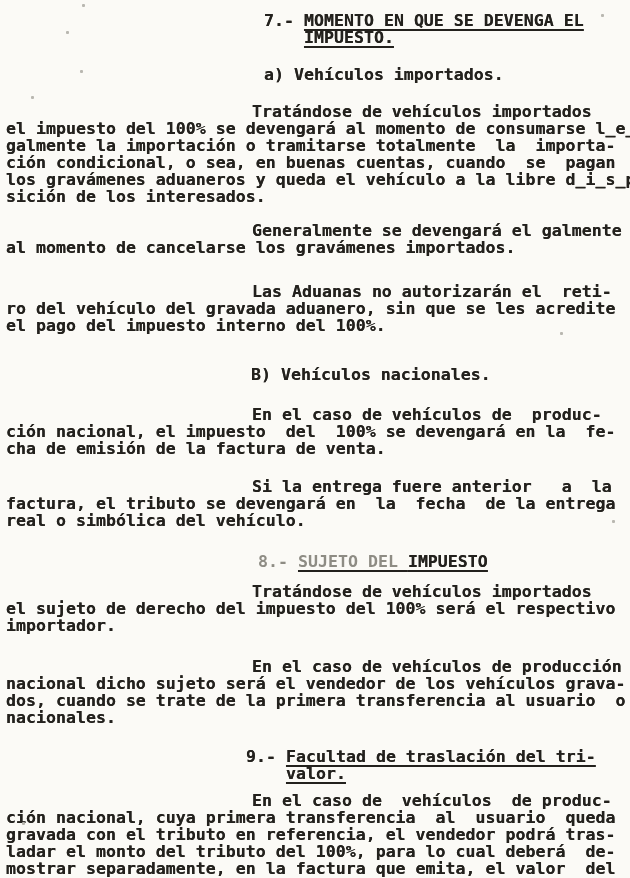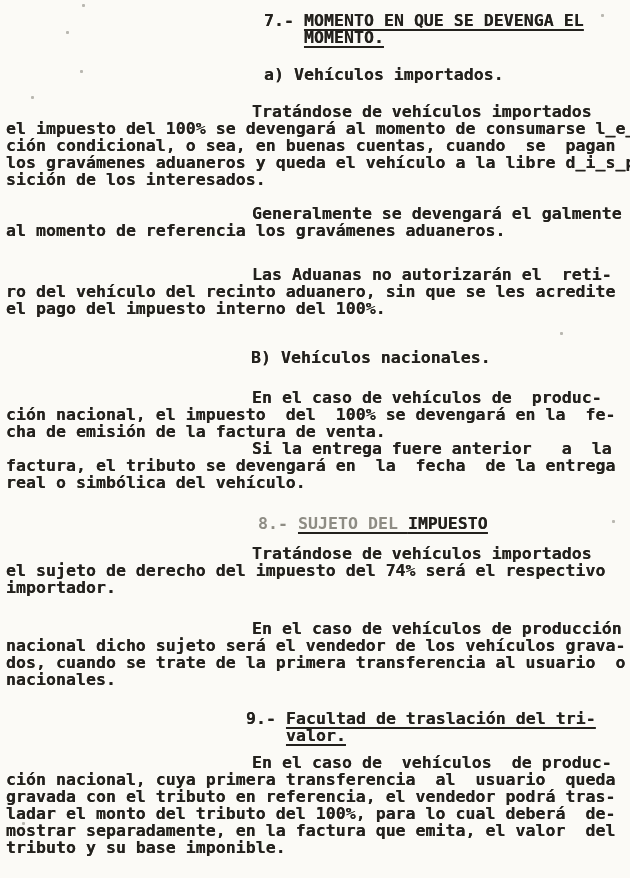--- a/index.html
+++ b/index.html
@@ -30,21 +30,21 @@
   .faded{color:var(--faded-ink,#8e8c84);text-shadow:none;}
   .subhead{white-space:pre;}
   
   .b-h7{margin-left:258px;}
   .b-seca{margin-top:20px;margin-left:258px;}
   .b-p1{margin-top:20px;}
   .b-p2{margin-top:17px;}
   .b-p3{margin-top:27px;}
   .b-secb{margin-top:32px;margin-left:245px;}
   .b-p4{margin-top:23px;}
-  .b-p5{}
+  .b-p5{margin-top:21px;}
   .b-h8{margin-top:24px;margin-left:252px;}
   .b-p6{margin-top:13px;}
   .b-p7{margin-top:24px;}
   .b-h9{margin-top:22px;margin-left:240px;}
   .b-p8{margin-top:10px;}
   
   .speck{position:absolute;background:#b9b7b0;border-radius:1px;}
   .s1{left:82px;top:4px;width:3px;height:3px;}
   .s2{left:66px;top:31px;width:3px;height:3px;}
   .s3{left:80px;top:70px;width:3px;height:3px;}
@@ -65,42 +65,43 @@
   <div class="speck s4"></div>
   <div class="speck s5"></div>
   <div class="speck s6"></div>
   <div class="speck s7"></div>
   <div class="speck s8"></div>
 
   <div class="heading b-h7">
     <span class="hnum">7.-</span>
     <span class="hbody">
       <span class="u">MOMENTO EN QUE SE DEVENGA EL</span>
-      <span class="u">MOMENTO.</span>
+      <span class="u">IMPUESTO.</span>
     </span>
   </div>
 
   <div class="subhead b-seca">a) Vehículos importados.</div>
 
   <div class="para b-p1">
       <div class="line">Tratándose de vehículos importados</div>
       <div class="line">el impuesto del 100% se devengará al momento de consumarse l̲e̲</div>
+      <div class="line">galmente la importación o tramitarse totalmente  la  importa-</div>
       <div class="line">ción condicional, o sea, en buenas cuentas, cuando  se  pagan</div>
       <div class="line">los gravámenes aduaneros y queda el vehículo a la libre d̲i̲s̲p̲o̲</div>
       <div class="line">sición de los interesados.</div>
     </div>
 
   <div class="para b-p2">
       <div class="line">Generalmente se devengará el galmente</div>
-      <div class="line">al momento de referencia los gravámenes aduaneros.</div>
+      <div class="line">al momento de cancelarse los gravámenes importados.</div>
     </div>
 
   <div class="para b-p3">
       <div class="line">Las Aduanas no autorizarán el  reti-</div>
-      <div class="line">ro del vehículo del recinto aduanero, sin que se les acredite</div>
+      <div class="line">ro del vehículo del gravada aduanero, sin que se les acredite</div>
       <div class="line">el pago del impuesto interno del 100%.</div>
     </div>
 
   <div class="subhead b-secb">B) Vehículos nacionales.</div>
 
   <div class="para b-p4">
       <div class="line">En el caso de vehículos de  produc-</div>
       <div class="line">ción nacional, el impuesto  del  100% se devengará en la  fe-</div>
       <div class="line">cha de emisión de la factura de venta.</div>
     </div>
@@ -111,21 +112,21 @@
       <div class="line">real o simbólica del vehículo.</div>
     </div>
 
   <div class="heading b-h8">
     <span class="hnum faded">8.-</span>
     <span class="u"><span class="faded">SUJETO DEL </span><span>IMPUESTO</span></span>
   </div>
 
   <div class="para b-p6">
       <div class="line">Tratándose de vehículos importados</div>
-      <div class="line">el sujeto de derecho del impuesto del 74% será el respectivo</div>
+      <div class="line">el sujeto de derecho del impuesto del 100% será el respectivo</div>
       <div class="line">importador.</div>
     </div>
 
   <div class="para b-p7">
       <div class="line">En el caso de vehículos de producción</div>
       <div class="line">nacional dicho sujeto será el vendedor de los vehículos grava-</div>
       <div class="line">dos, cuando se trate de la primera transferencia al usuario  o</div>
       <div class="line">nacionales.</div>
     </div>
 

